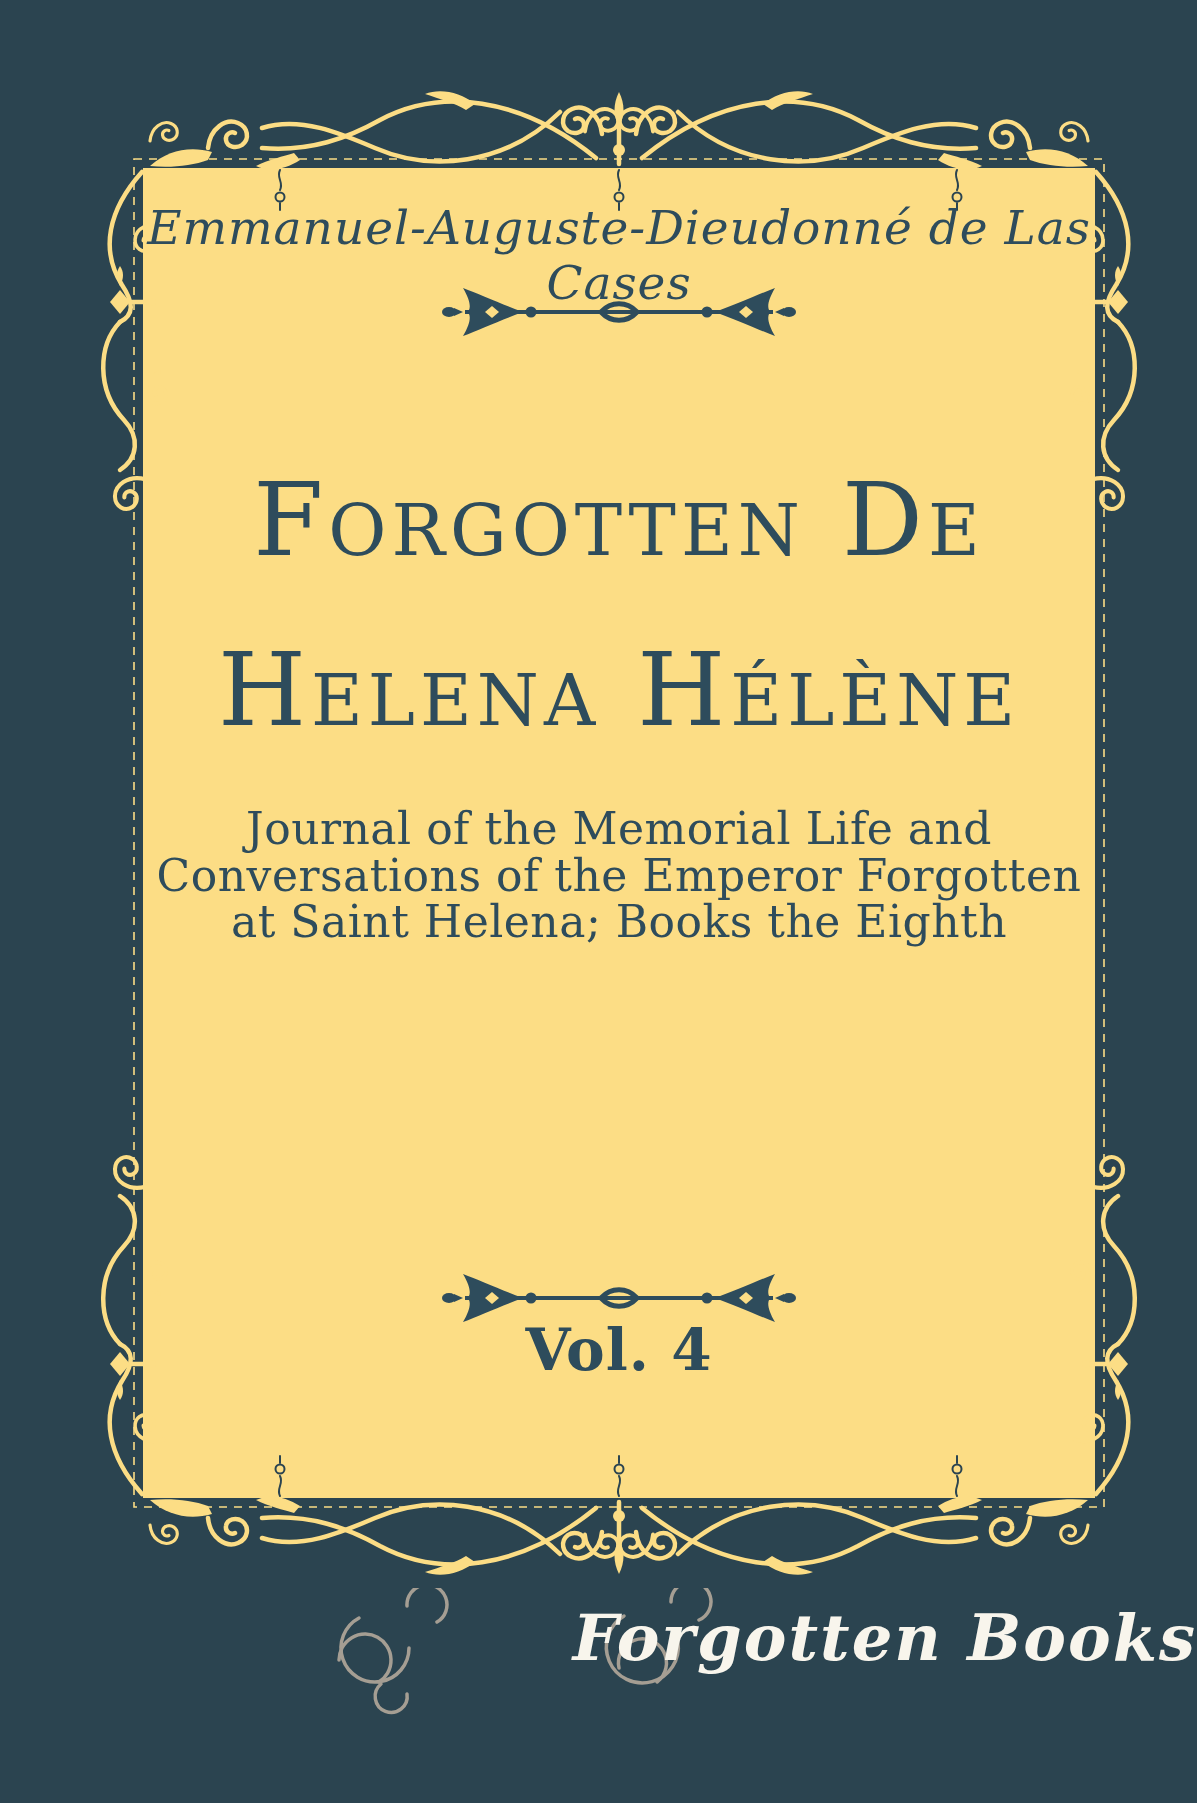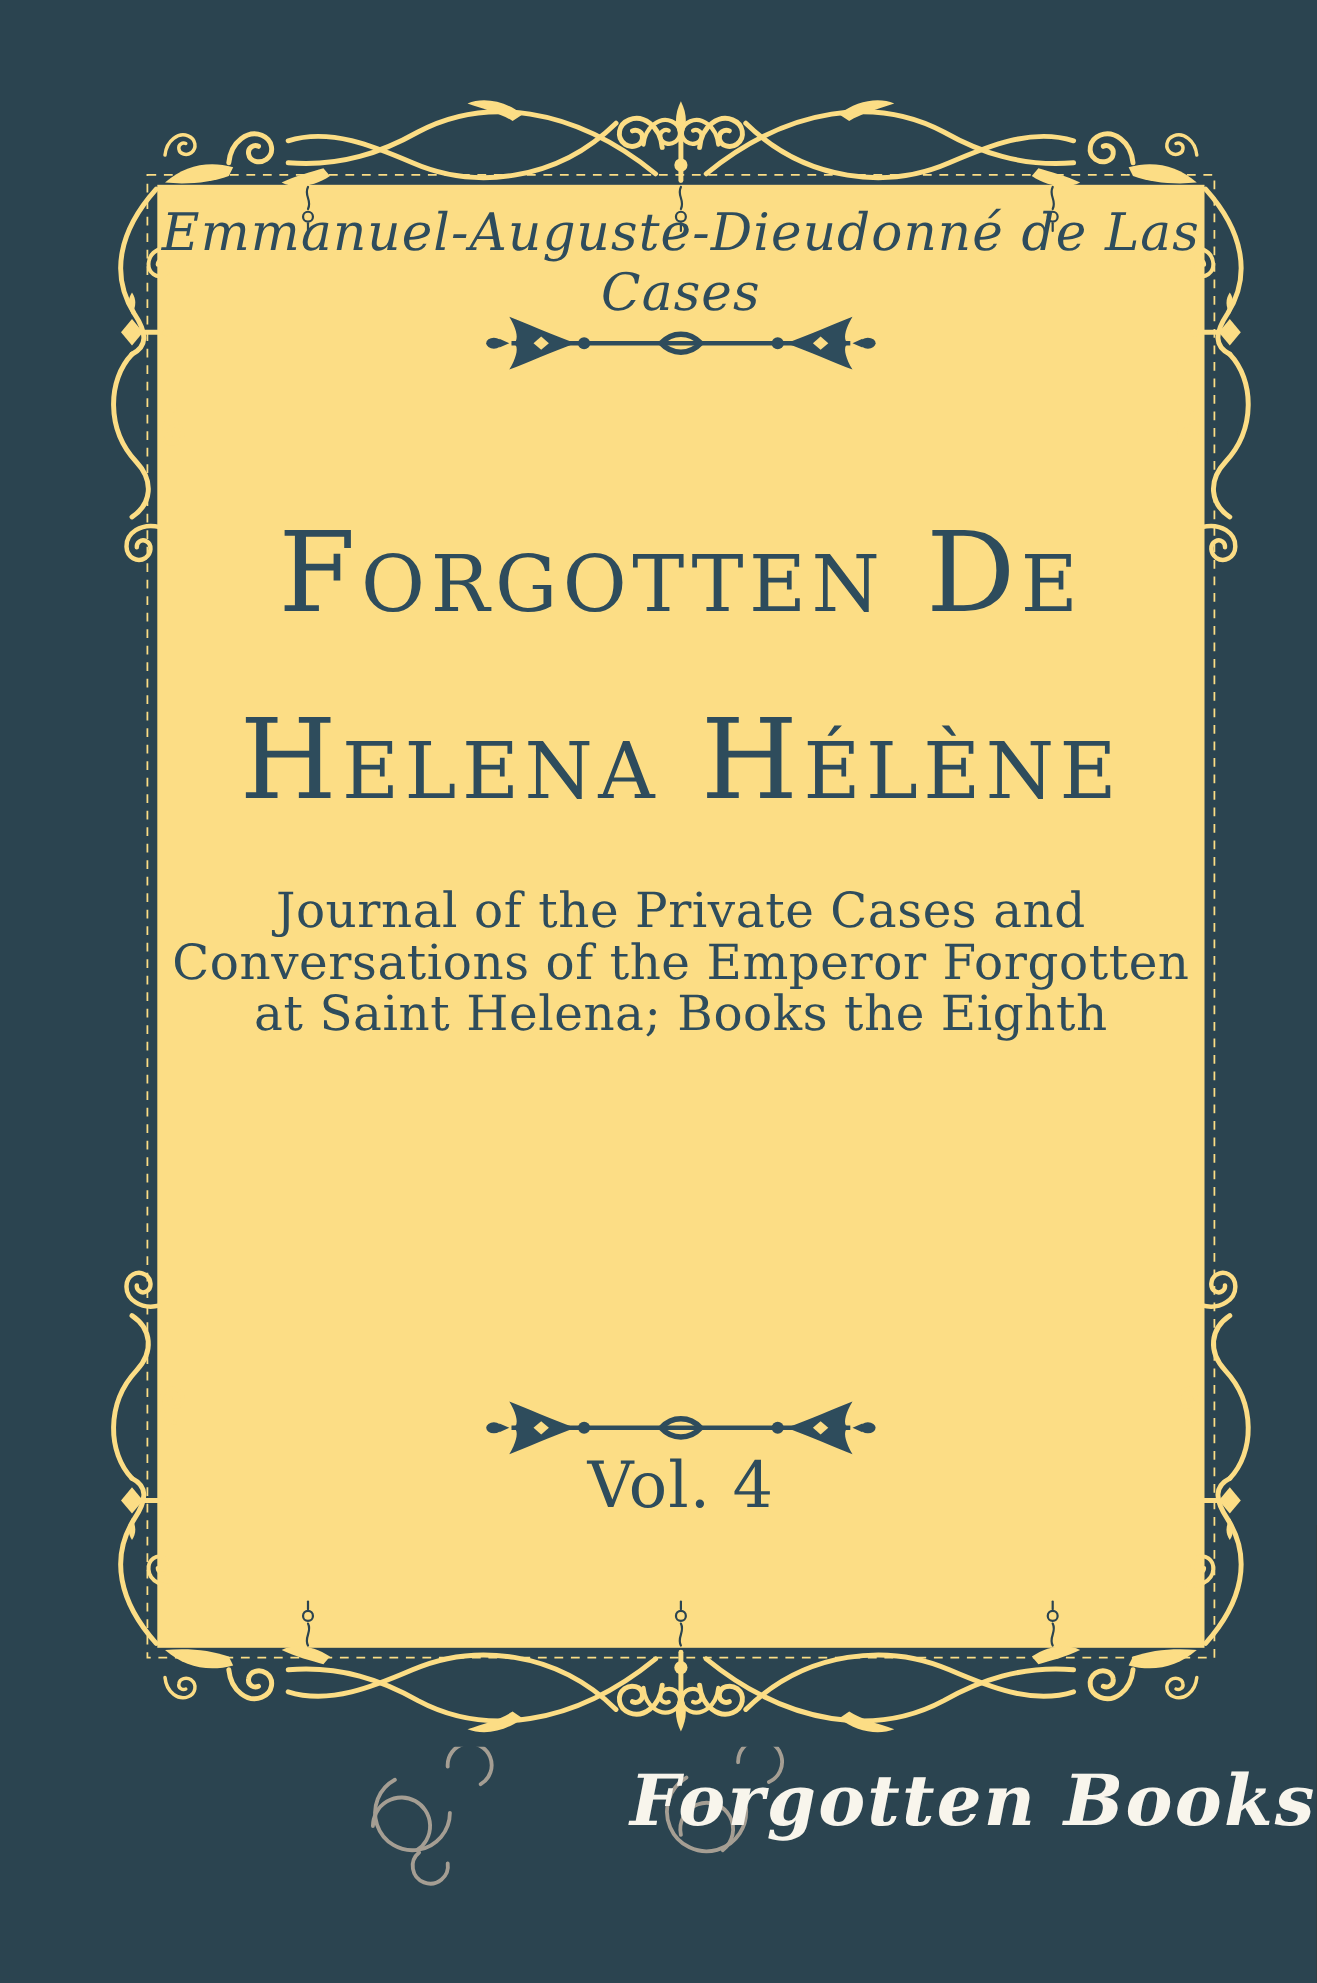--- a/index.html
+++ b/index.html
@@ -25,21 +25,21 @@
   .ds{stroke:var(--background,#2b4450);fill:none;stroke-width:2;stroke-linecap:round;}
   .df{fill:var(--ink,#2e4c5c);stroke:none;}
   .dstroke{stroke:var(--ink,#2e4c5c);fill:none;}
   .gs{stroke:var(--logo-flourish,#a59e93);fill:none;stroke-width:3.5;stroke-linecap:round;}
 
   .textblock{
     position:absolute;left:143px;width:952px;
     text-align:center;z-index:2;color:var(--ink,#2e4c5c);
   }
   .author{
-    top:184px;
+    top:200px;
     font-style:italic;
     font-size:47px;
     letter-spacing:1px;
   }
   .title{
     top:436px;
     font-variant:small-caps;
     font-size:101px;
     line-height:1.68;
     letter-spacing:5px;
@@ -47,20 +47,21 @@
   .subtitle{
     top:806px;
     font-size:44px;
     line-height:1.06;
     letter-spacing:0.5px;
   }
   .volume{
     top:1316px;
     font-size:58px;
     letter-spacing:1px;
+    font-weight:bold;
   }
   .publisher{
     position:absolute;left:0;right:0;top:1600px;
     text-align:right;z-index:2;height:130px;
   }
   .publisher .logo-flourish-svg{
     position:absolute;left:calc(50% - 280px);top:-12px;z-index:1;
   }
   .publisher .logo-text{
     position:relative;z-index:2;
@@ -173,21 +174,21 @@
   </svg>
 
   <div class="textblock author">Emmanuel-Auguste-Dieudonné de Las Cases</div>
 
   <div class="textblock title">
     <div>Forgotten De</div>
     <div>Helena Hélène</div>
   </div>
 
   <div class="textblock subtitle">
-    <div>Journal of the Private Cases and</div>
+    <div>Journal of the Memorial Life and</div>
     <div>Conversations of the Emperor Forgotten</div>
     <div>at Saint Helena; Books the Eighth</div>
   </div>
 
   <div class="textblock volume">Vol. 4</div>
 
   <div class="publisher">
     <svg class="logo-flourish-svg" width="560" height="130" viewBox="0 0 560 130">
       <g class="gs">
         <path d="M40,30 a34,34 0 1,0 50,30"></path>

